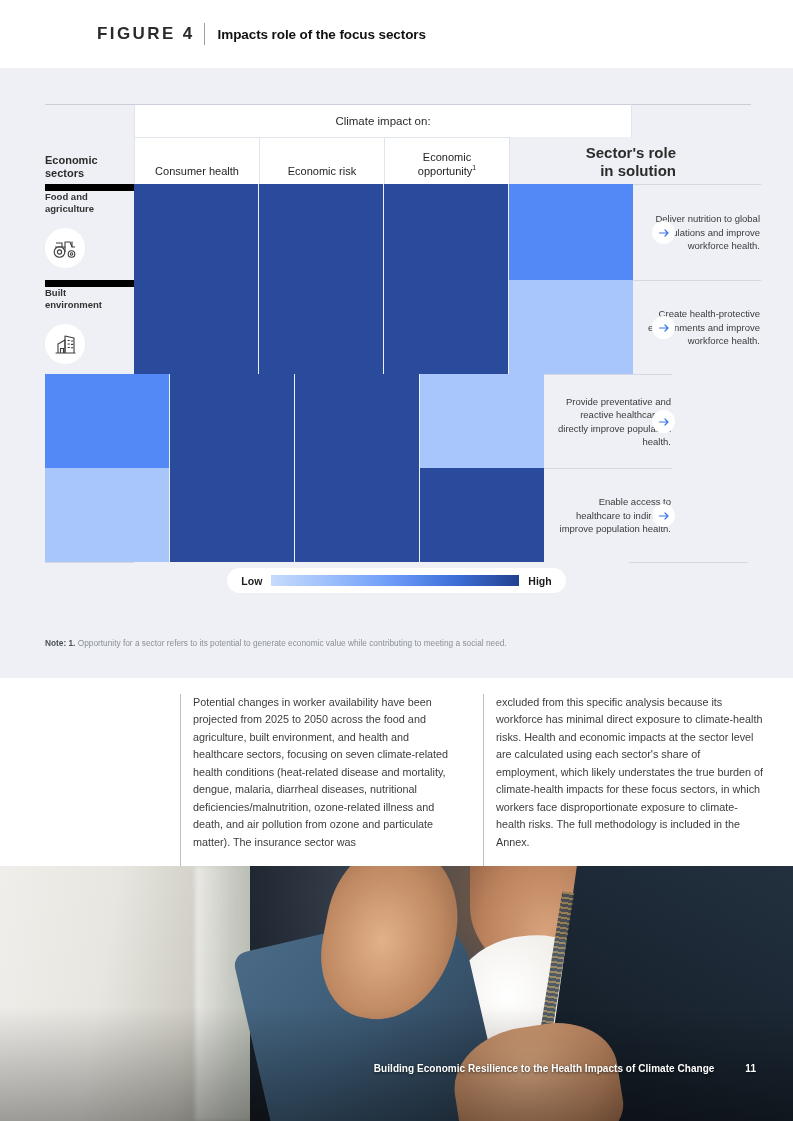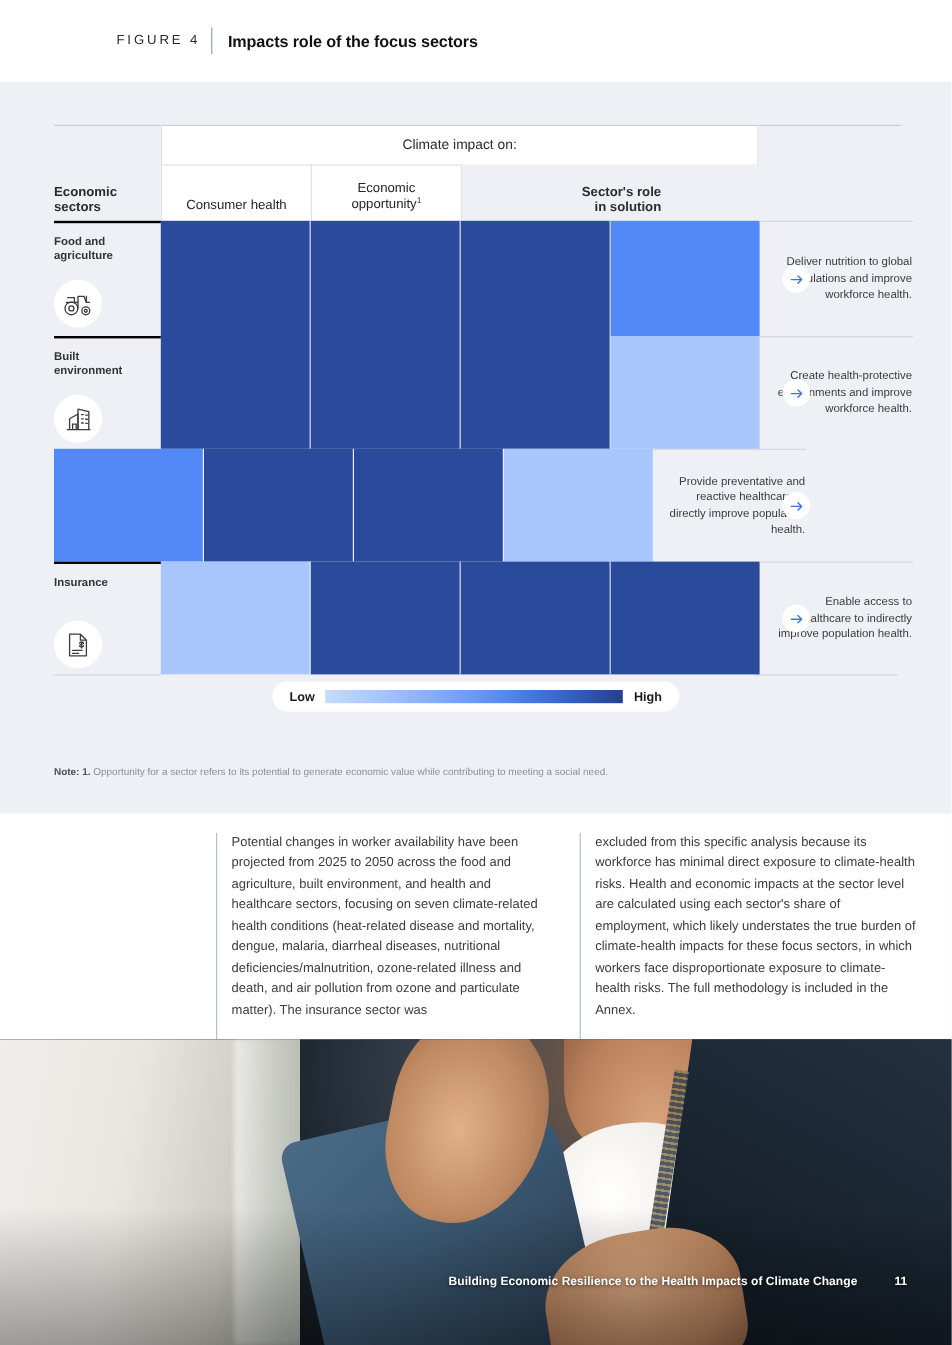--- a/index.html
+++ b/index.html
@@ -20,24 +20,24 @@
   .fig-title-bar {
     position: absolute;
     left: 0; top: 0;
     width: 793px; height: 68px;
     background: #ffffff;
     display: flex;
     align-items: center;
   }
   .fig-label {
     margin-left: 97px;
-    font-size: 11px;
+    font-size: 17px;
     letter-spacing: 2.4px;
     color: #2b2b2b;
-    font-weight: 400;
+    font-weight: 700;
   }
   .fig-divider {
     width: 1px;
     height: 22px;
     background: #9aa0aa;
     margin: 0 13px 0 9px;
   }
   .fig-title {
     font-size: 13.5px;
     font-weight: bold;
@@ -95,30 +95,29 @@
     padding-bottom: 6px;
     font-size: 11px; color: #242424;
     line-height: 1.22;
   }
   .hdr-cell.last { border-right: 1px solid #dfe3ea; }
   .hdr-cell sup { font-size: 7px; vertical-align: super; }
   .hdr-role {
     display: flex; align-items: flex-end; justify-content: flex-end;
     text-align: right;
     padding-bottom: 3px;
-    font-size: 11px; font-weight: bold; color: #2c2c2c;
+    font-size: 15px; font-weight: bold; color: #2c2c2c;
     line-height: 1.25;
     padding-left: 47px;
   }
 
   
   .data-row { position: relative; }
   .sector-cell {
-    border-top: 2px solid #000000;
-    padding-top: 10px;
+    border-top: 7px solid #000000;
     position: relative;
   }
   .sector-name {
     font-size: 9.5px;
     font-weight: bold;
     color: #333333;
     line-height: 1.3;
     padding-right: 6px;
   }
   .sector-icon {
@@ -328,20 +327,23 @@
       <div class="band-center" style="width:496px;flex:0 0 496px;">Climate impact on:</div>
       <div class="col-role band-blank-right"></div>
     </div>
 
     <div class="mrow hdr-row">
       <div class="col-sector hdr-sector">
         <span>Economic<br>sectors</span>
       </div>
       <div class="col-impact hdr-cell">
         <span>Consumer health</span>
+      </div>
+      <div class="col-impact hdr-cell">
+        <span>Economic risk</span>
       </div>
       <div class="col-impact hdr-cell last">
         <span>Economic<br>opportunity<sup>1</sup></span>
       </div>
       <div class="col-role hdr-role">
         <span>Sector's role<br>in solution</span>
       </div>
     </div>
 
     <div class="mrow data-row" style="height:96px;">
@@ -409,31 +411,20 @@
         <span>Provide preventative and reactive healthcare to directly improve population health.</span>
       </div>
       <div class="arrow-badge" style="left:607px;top:36px;">
         <svg width="12" height="12" viewBox="0 0 12 12" fill="none" stroke="#3c74e8" stroke-width="1.2">
           <path d="M1.5 6h8.5M7 3l3 3-3 3" stroke-linecap="round" stroke-linejoin="round"></path>
         </svg>
       </div>
     </div>
 
     <div class="mrow data-row" style="height:94px;">
-      <div class="col-sector sector-cell">
-        <div class="sector-name">Insurance</div>
-        <div class="sector-icon" style="margin-top:25px;">
-          <svg width="22" height="25" viewBox="0 0 22 25" fill="none" stroke="#3c3c3c" stroke-width="1.1">
-            <path d="M4 3.5h9l5 5v13H4z" stroke-linejoin="round"></path>
-            <path d="M13 3.5v5h5" stroke-linejoin="round"></path>
-            <path d="M6.5 17h8M6.5 19.5h5" stroke-linecap="round"></path>
-            <path d="M14 10v5M12.4 11.1c0-.7.7-1.1 1.6-1.1s1.6.4 1.6 1.1-3.2.7-3.2 2c0 .8.8 1.1 1.6 1.1s1.6-.4 1.6-1.1" stroke-linecap="round"></path>
-          </svg>
-        </div>
-      </div>
       <div class="col-impact cell first" style="background:#a8c6fb;"></div>
       <div class="col-impact cell" style="background:#2a4b9b;"></div>
       <div class="col-impact cell" style="background:#2a4b9b;"></div>
       <div class="col-impact cell" style="background:#2a4b9b;border-right:0;"></div>
       <div class="col-role role-cell">
         <span>Enable access to healthcare to indirectly improve population health.</span>
       </div>
       <div class="arrow-badge" style="left:607px;top:36px;">
         <svg width="12" height="12" viewBox="0 0 12 12" fill="none" stroke="#3c74e8" stroke-width="1.2">
           <path d="M1.5 6h8.5M7 3l3 3-3 3" stroke-linecap="round" stroke-linejoin="round"></path>

